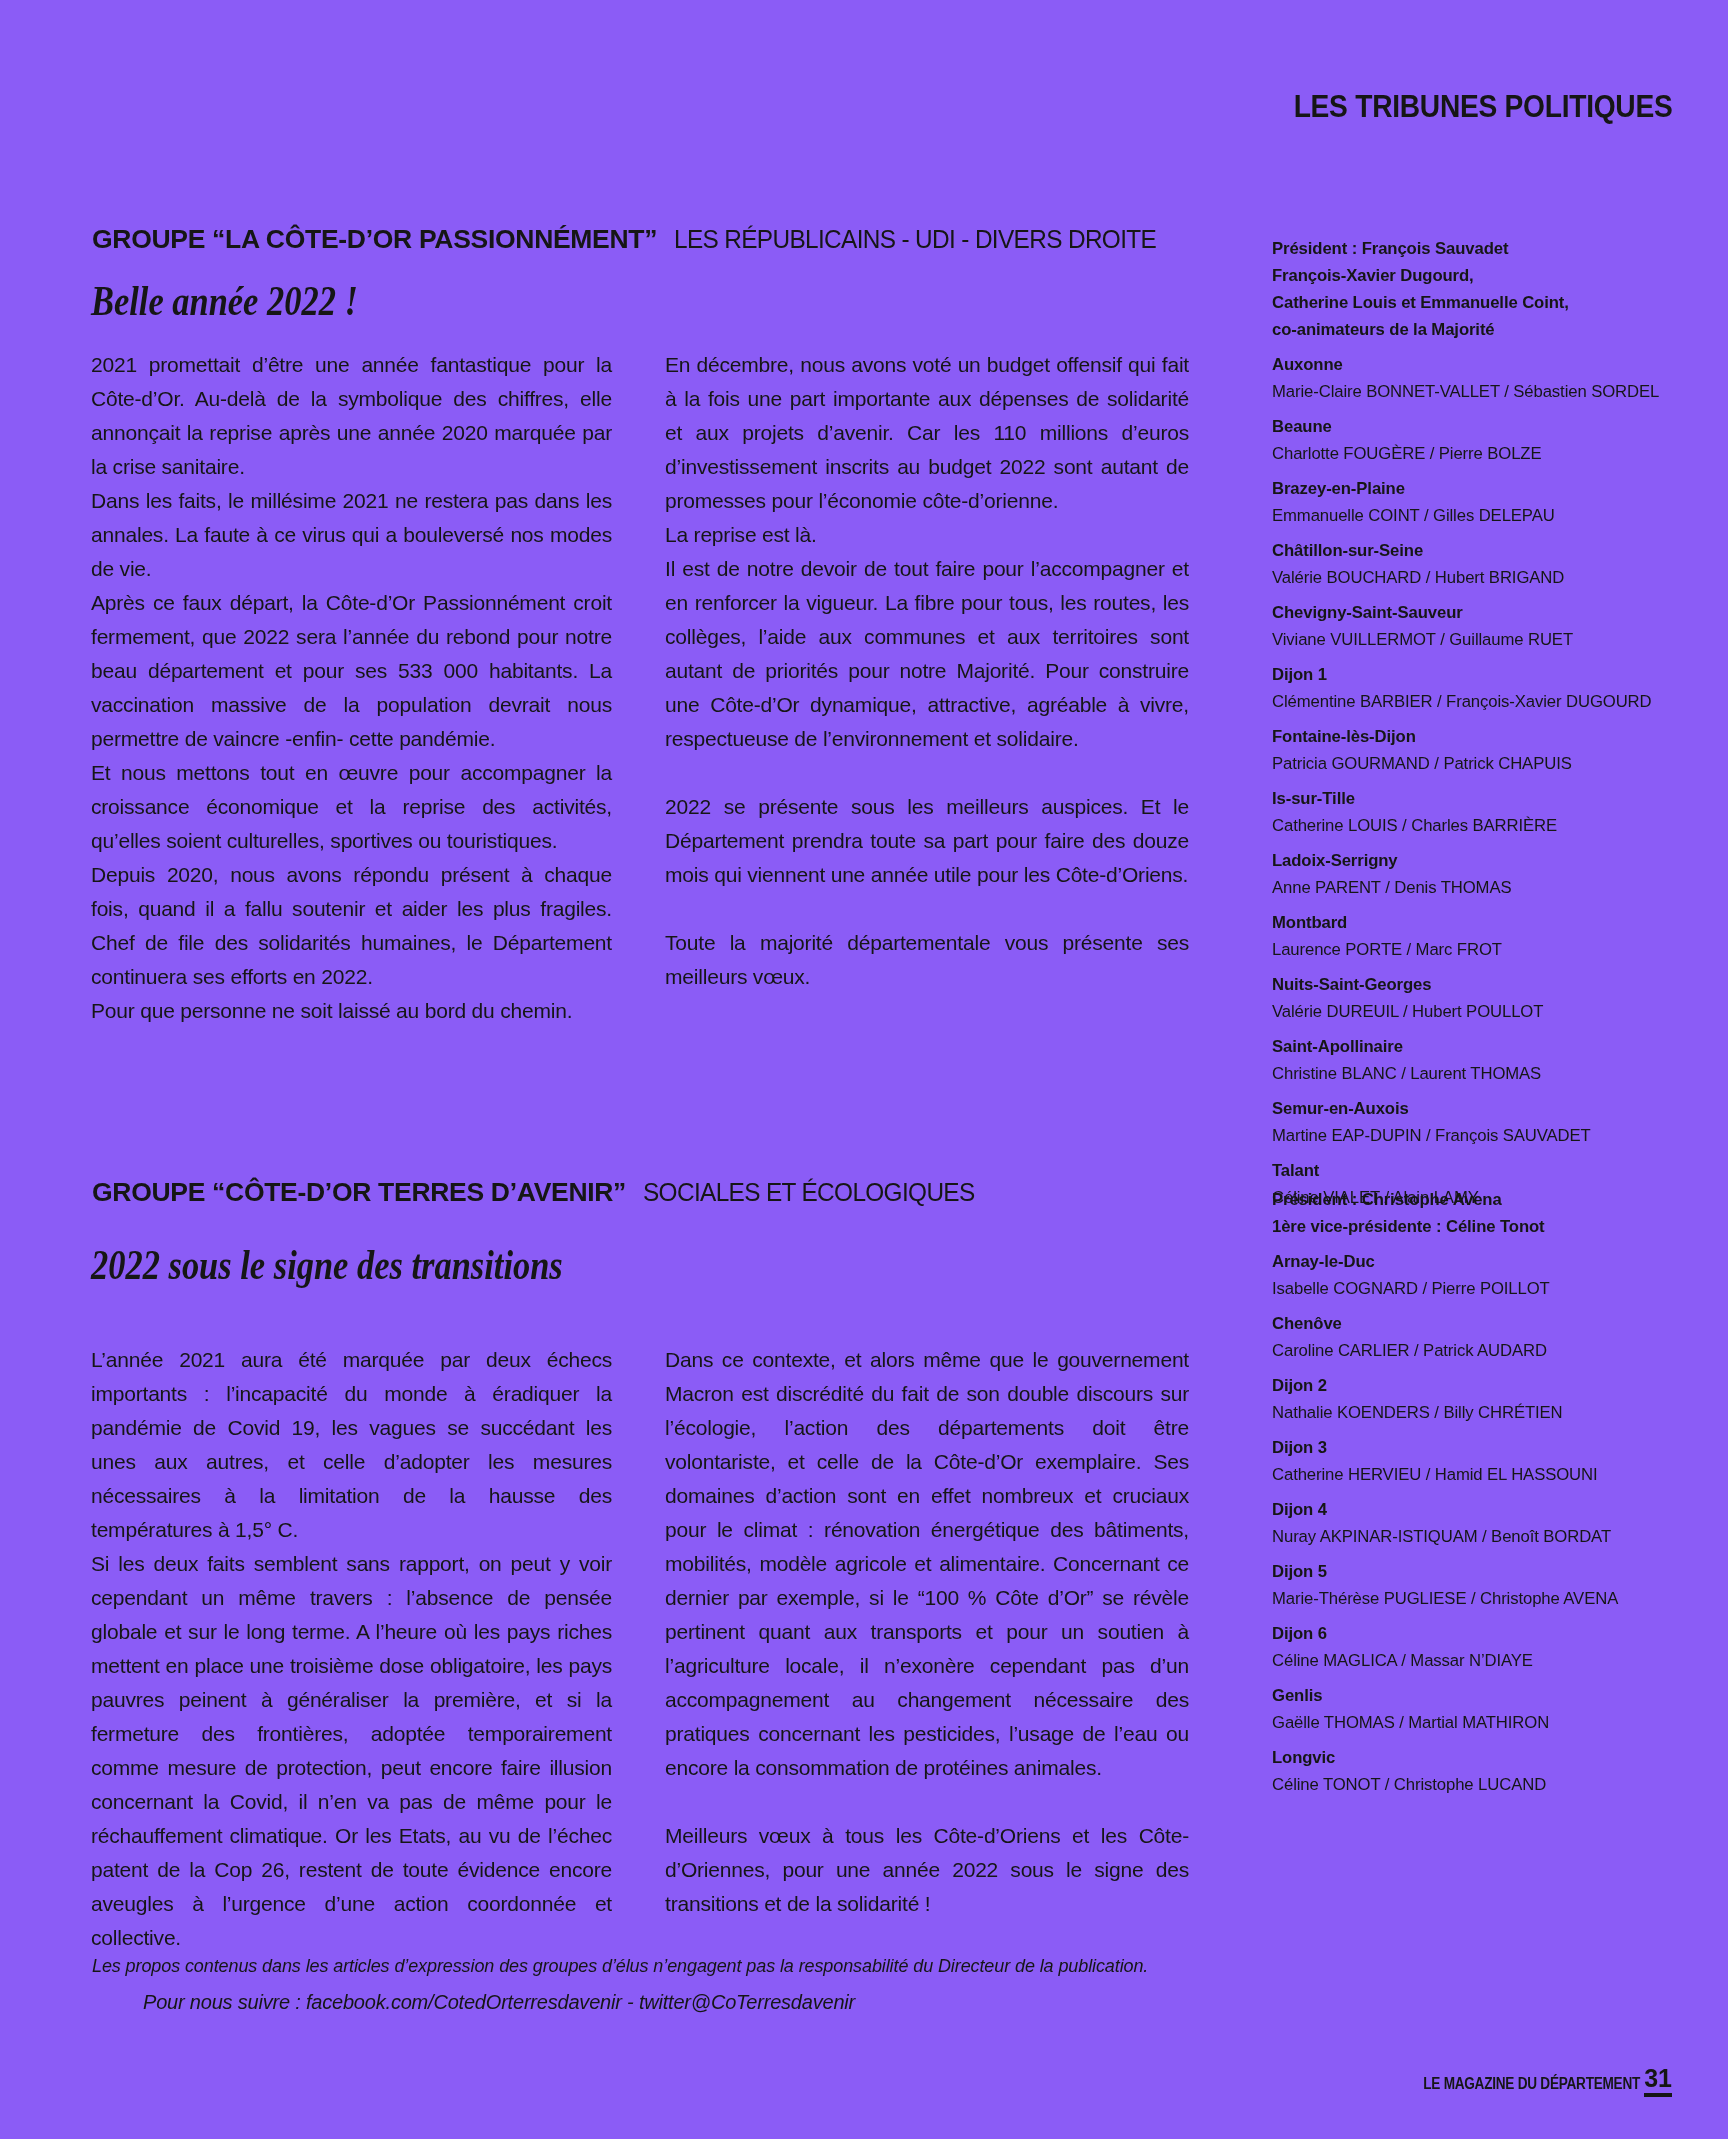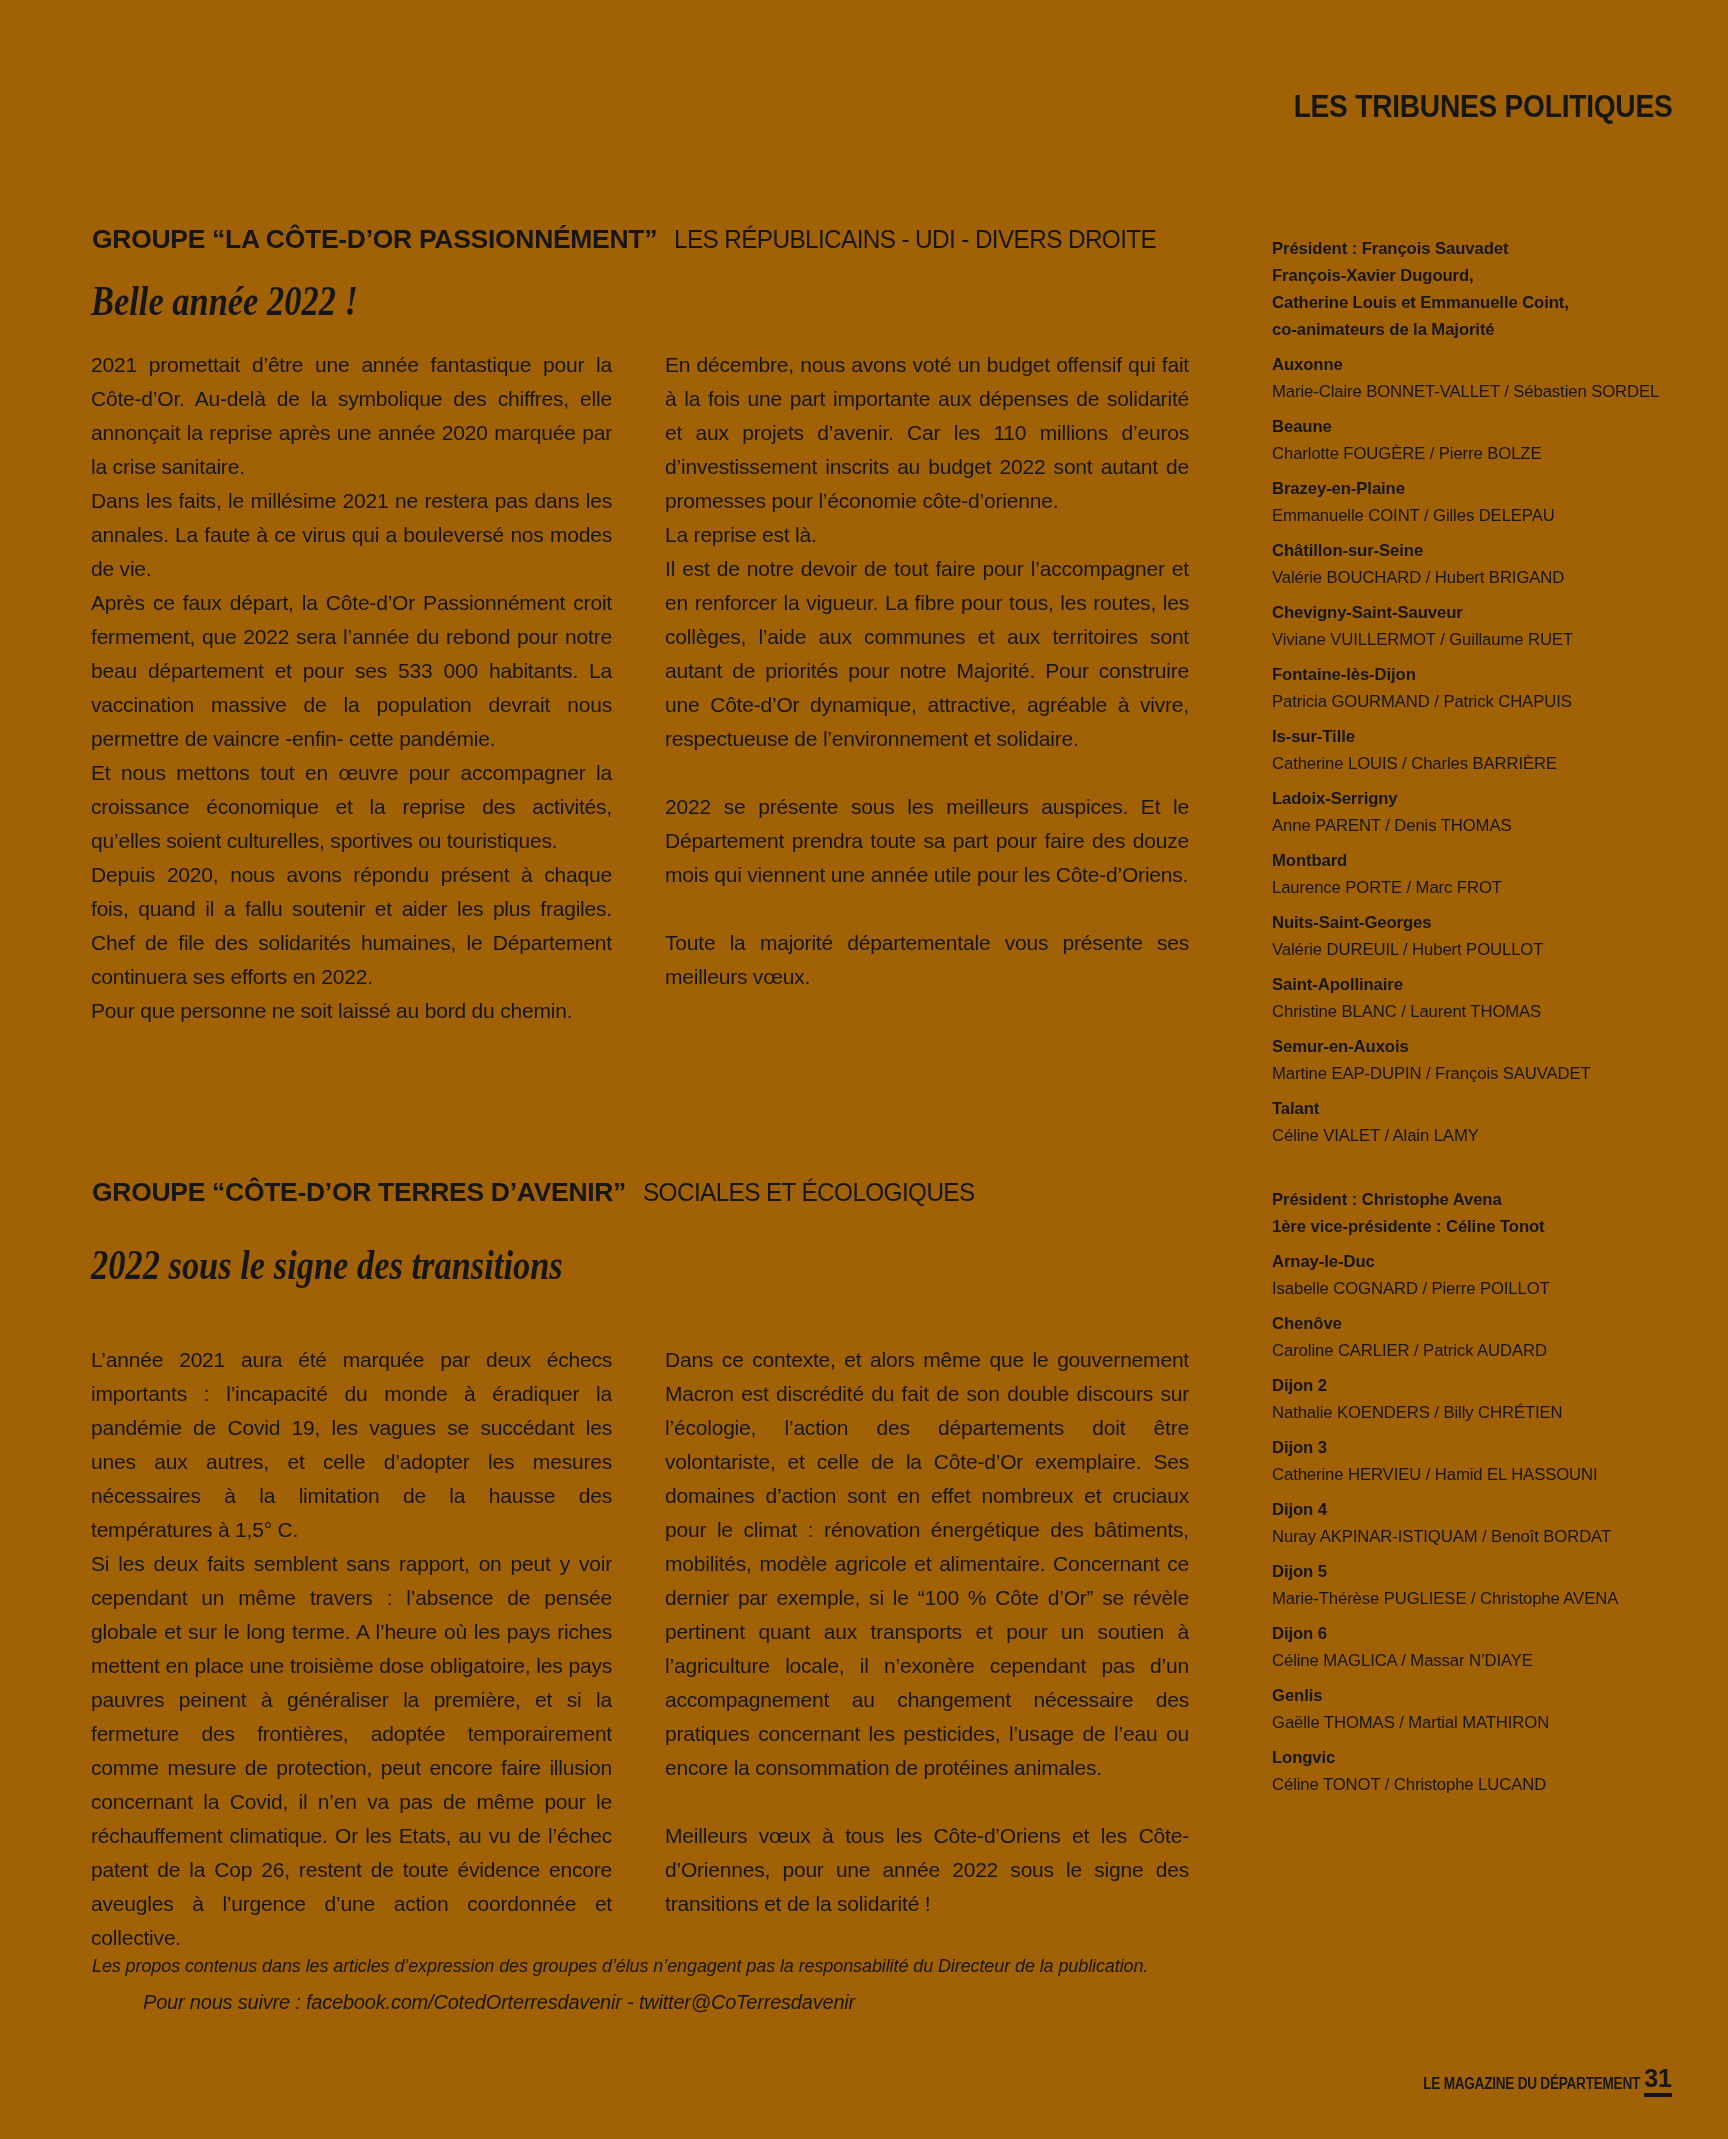--- a/index.html
+++ b/index.html
@@ -1,20 +1,20 @@
 <!DOCTYPE html>
 <html style="font-size:11px"><head>
 <meta charset="utf-8">
 <style>
   html,body { margin:0; padding:0; background:#e8e8e8; }
   .page {
     position:relative;
     width:1728px; height:2140px;
     margin:0 auto;
-    background:#a16207;
+    background:#8b5cf6;
     color:#161616;
     font-family:"Liberation Sans", sans-serif;
     overflow:hidden;
   }
 
   
   .page-header {
     position:absolute; top:88px; right:56px;
     font-size:32px; font-weight:700; letter-spacing:-0.3px;
     transform:scaleX(0.88); transform-origin:right center;
@@ -135,20 +135,24 @@
         <div>
           <div class="sb-canton">Châtillon-sur-Seine</div>
           <div class="sb-names">Valérie BOUCHARD / Hubert BRIGAND</div>
         </div>
 
         <div>
           <div class="sb-canton">Chevigny-Saint-Sauveur</div>
           <div class="sb-names">Viviane VUILLERMOT / Guillaume RUET</div>
         </div>
 
+        <div>
+          <div class="sb-canton">Dijon 1</div>
+          <div class="sb-names">Clémentine BARBIER / François-Xavier DUGOURD</div>
+        </div>
 
         <div>
           <div class="sb-canton">Fontaine-lès-Dijon</div>
           <div class="sb-names">Patricia GOURMAND / Patrick CHAPUIS</div>
         </div>
 
         <div>
           <div class="sb-canton">Is-sur-Tille</div>
           <div class="sb-names">Catherine LOUIS / Charles BARRIÈRE</div>
         </div>

